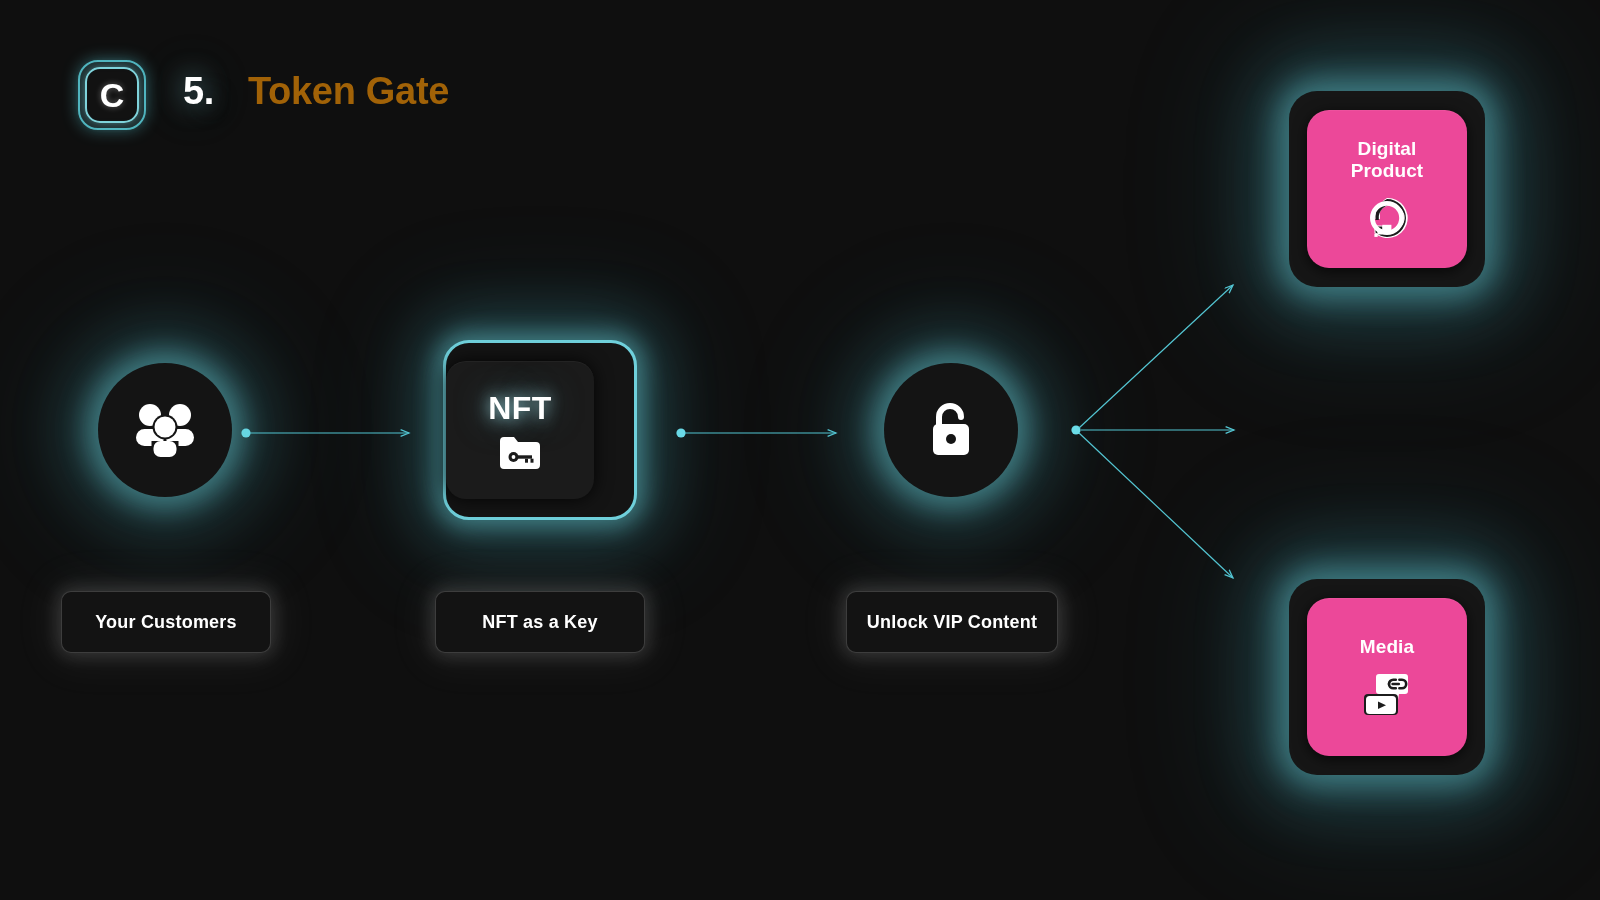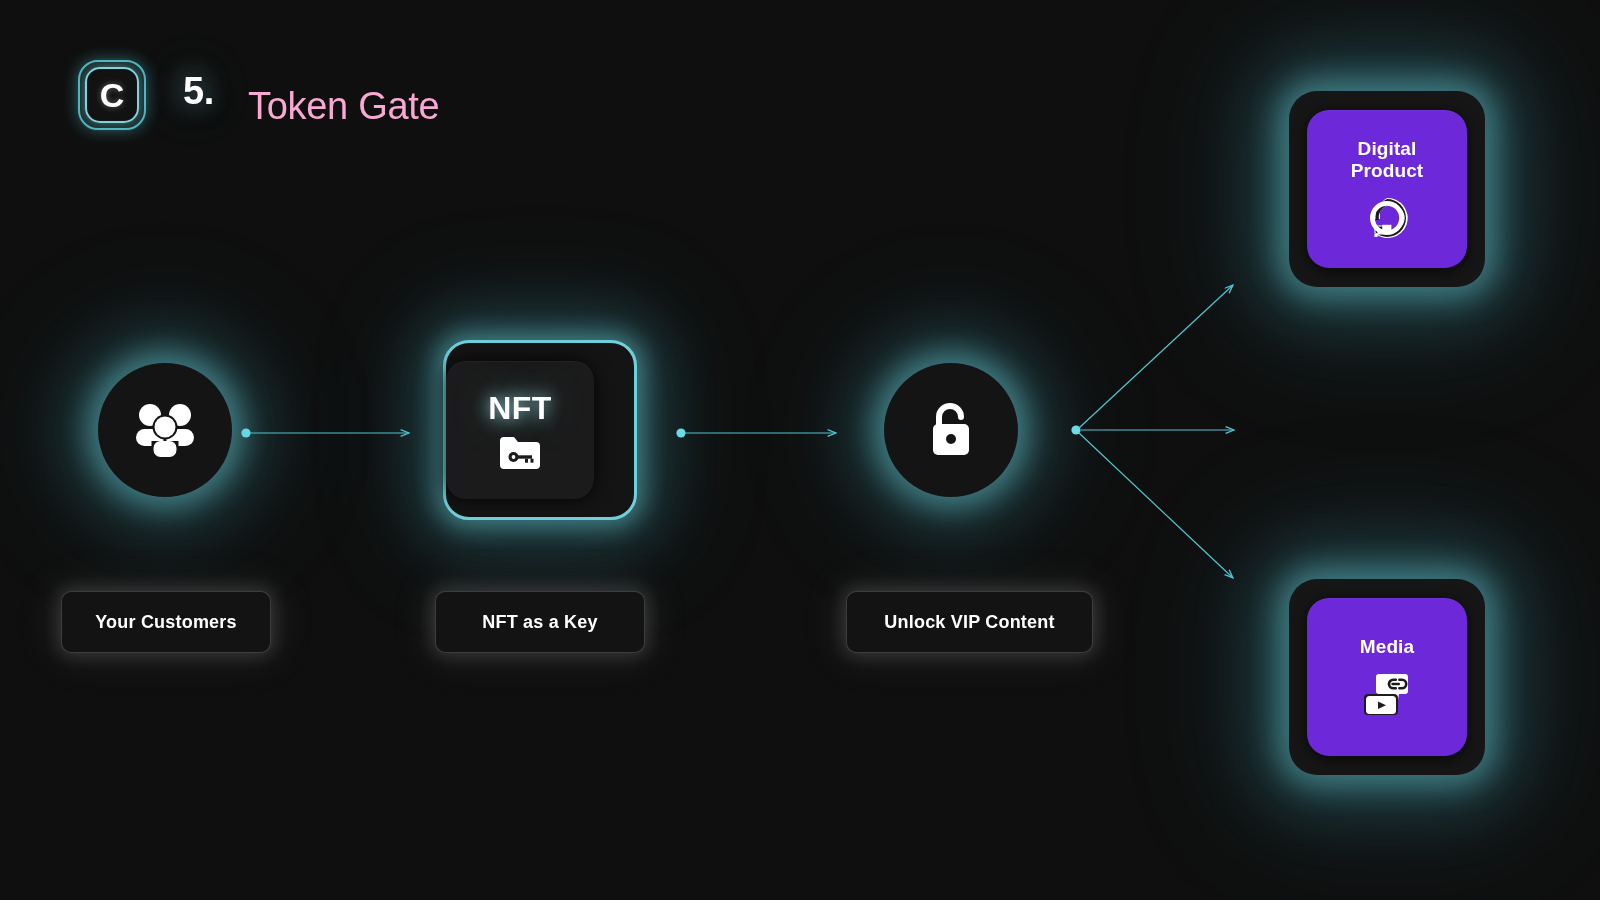--- a/index.html
+++ b/index.html
@@ -60,24 +60,24 @@
     font-size: 38px;
     font-weight: 700;
     color: #ffffff;
     letter-spacing: -0.5px;
     text-shadow: 0 0 26px rgba(140,220,230,0.55), 0 0 50px rgba(90,190,205,0.35);
   }
 
   .page-title {
     position: absolute;
     left: 248px;
-    top: 85px;
+    top: 70px;
     font-size: 38px;
-    font-weight: 400;
-    color: #f9a8d4;
+    font-weight: 700;
+    color: #a16207;
     letter-spacing: -0.3px;
   }
 
   .page-subtitle {
     position: absolute;
     left: 248px;
     top: 133px;
     width: 640px;
     font-size: 21px;
     font-weight: 400;
@@ -154,21 +154,21 @@
     justify-content: center;
     color: #ffffff;
     font-size: 18px;
     font-weight: 700;
     letter-spacing: 0.2px;
     box-shadow: 0 0 18px 3px rgba(235,235,235,0.16),
                 0 0 42px 10px rgba(200,200,200,0.07);
   }
   #label-customers { left: 61px;  top: 591px; width: 210px; }
   #label-nft       { left: 435px; top: 591px; width: 210px; }
-  #label-unlock    { left: 846px; top: 591px; width: 247px; }
+  #label-unlock    { left: 846px; top: 591px; width: 212px; }
 
   
   .outcome-card {
     position: absolute;
     left: 1289px;
     width: 196px;
     height: 196px;
     border-radius: 28px;
     background: #161616;
     display: flex;
@@ -180,21 +180,21 @@
       0 0 120px 60px rgba(60,160,175,0.12);
   }
   #card-digital-product { top: 91px; }
   #card-events          { top: 335px; }
   #card-media           { top: 579px; }
 
   .outcome-inner {
     width: 160px;
     height: 158px;
     border-radius: 22px;
-    background: #6d28d9;
+    background: #ec4899;
     display: flex;
     flex-direction: column;
     align-items: center;
     justify-content: center;
     box-shadow: inset 0 1px 0 rgba(255,255,255,0.05),
                 0 3px 14px rgba(0,0,0,0.7);
   }
   .outcome-label {
     color: #ffffff;
     font-size: 19px;

